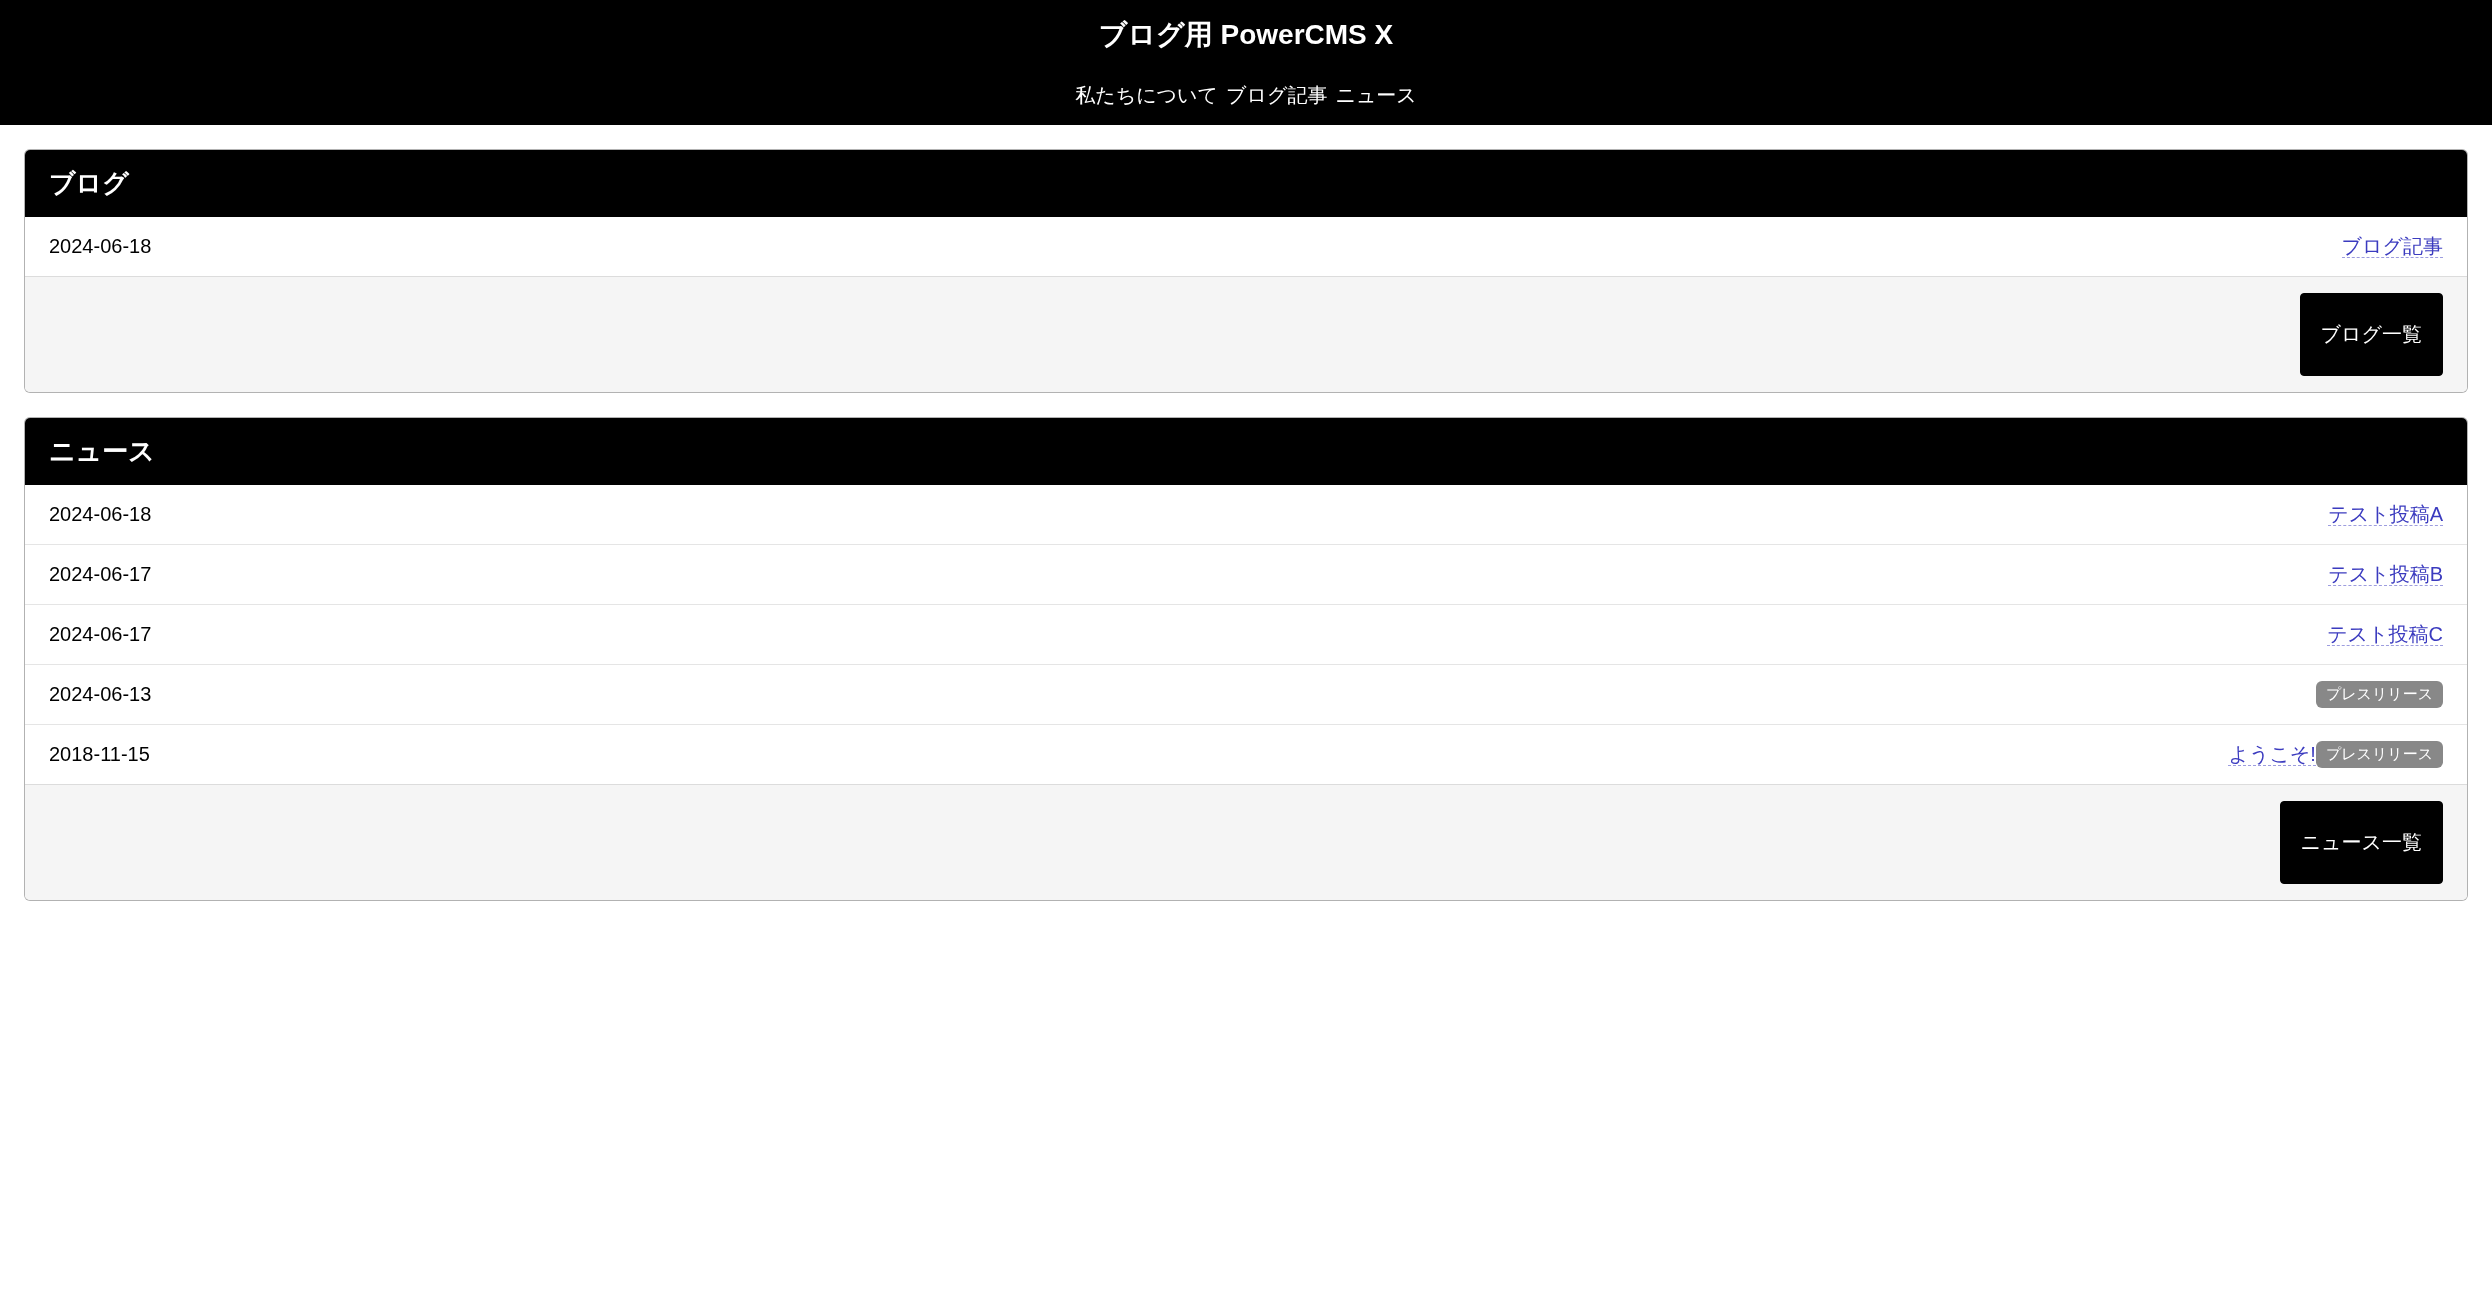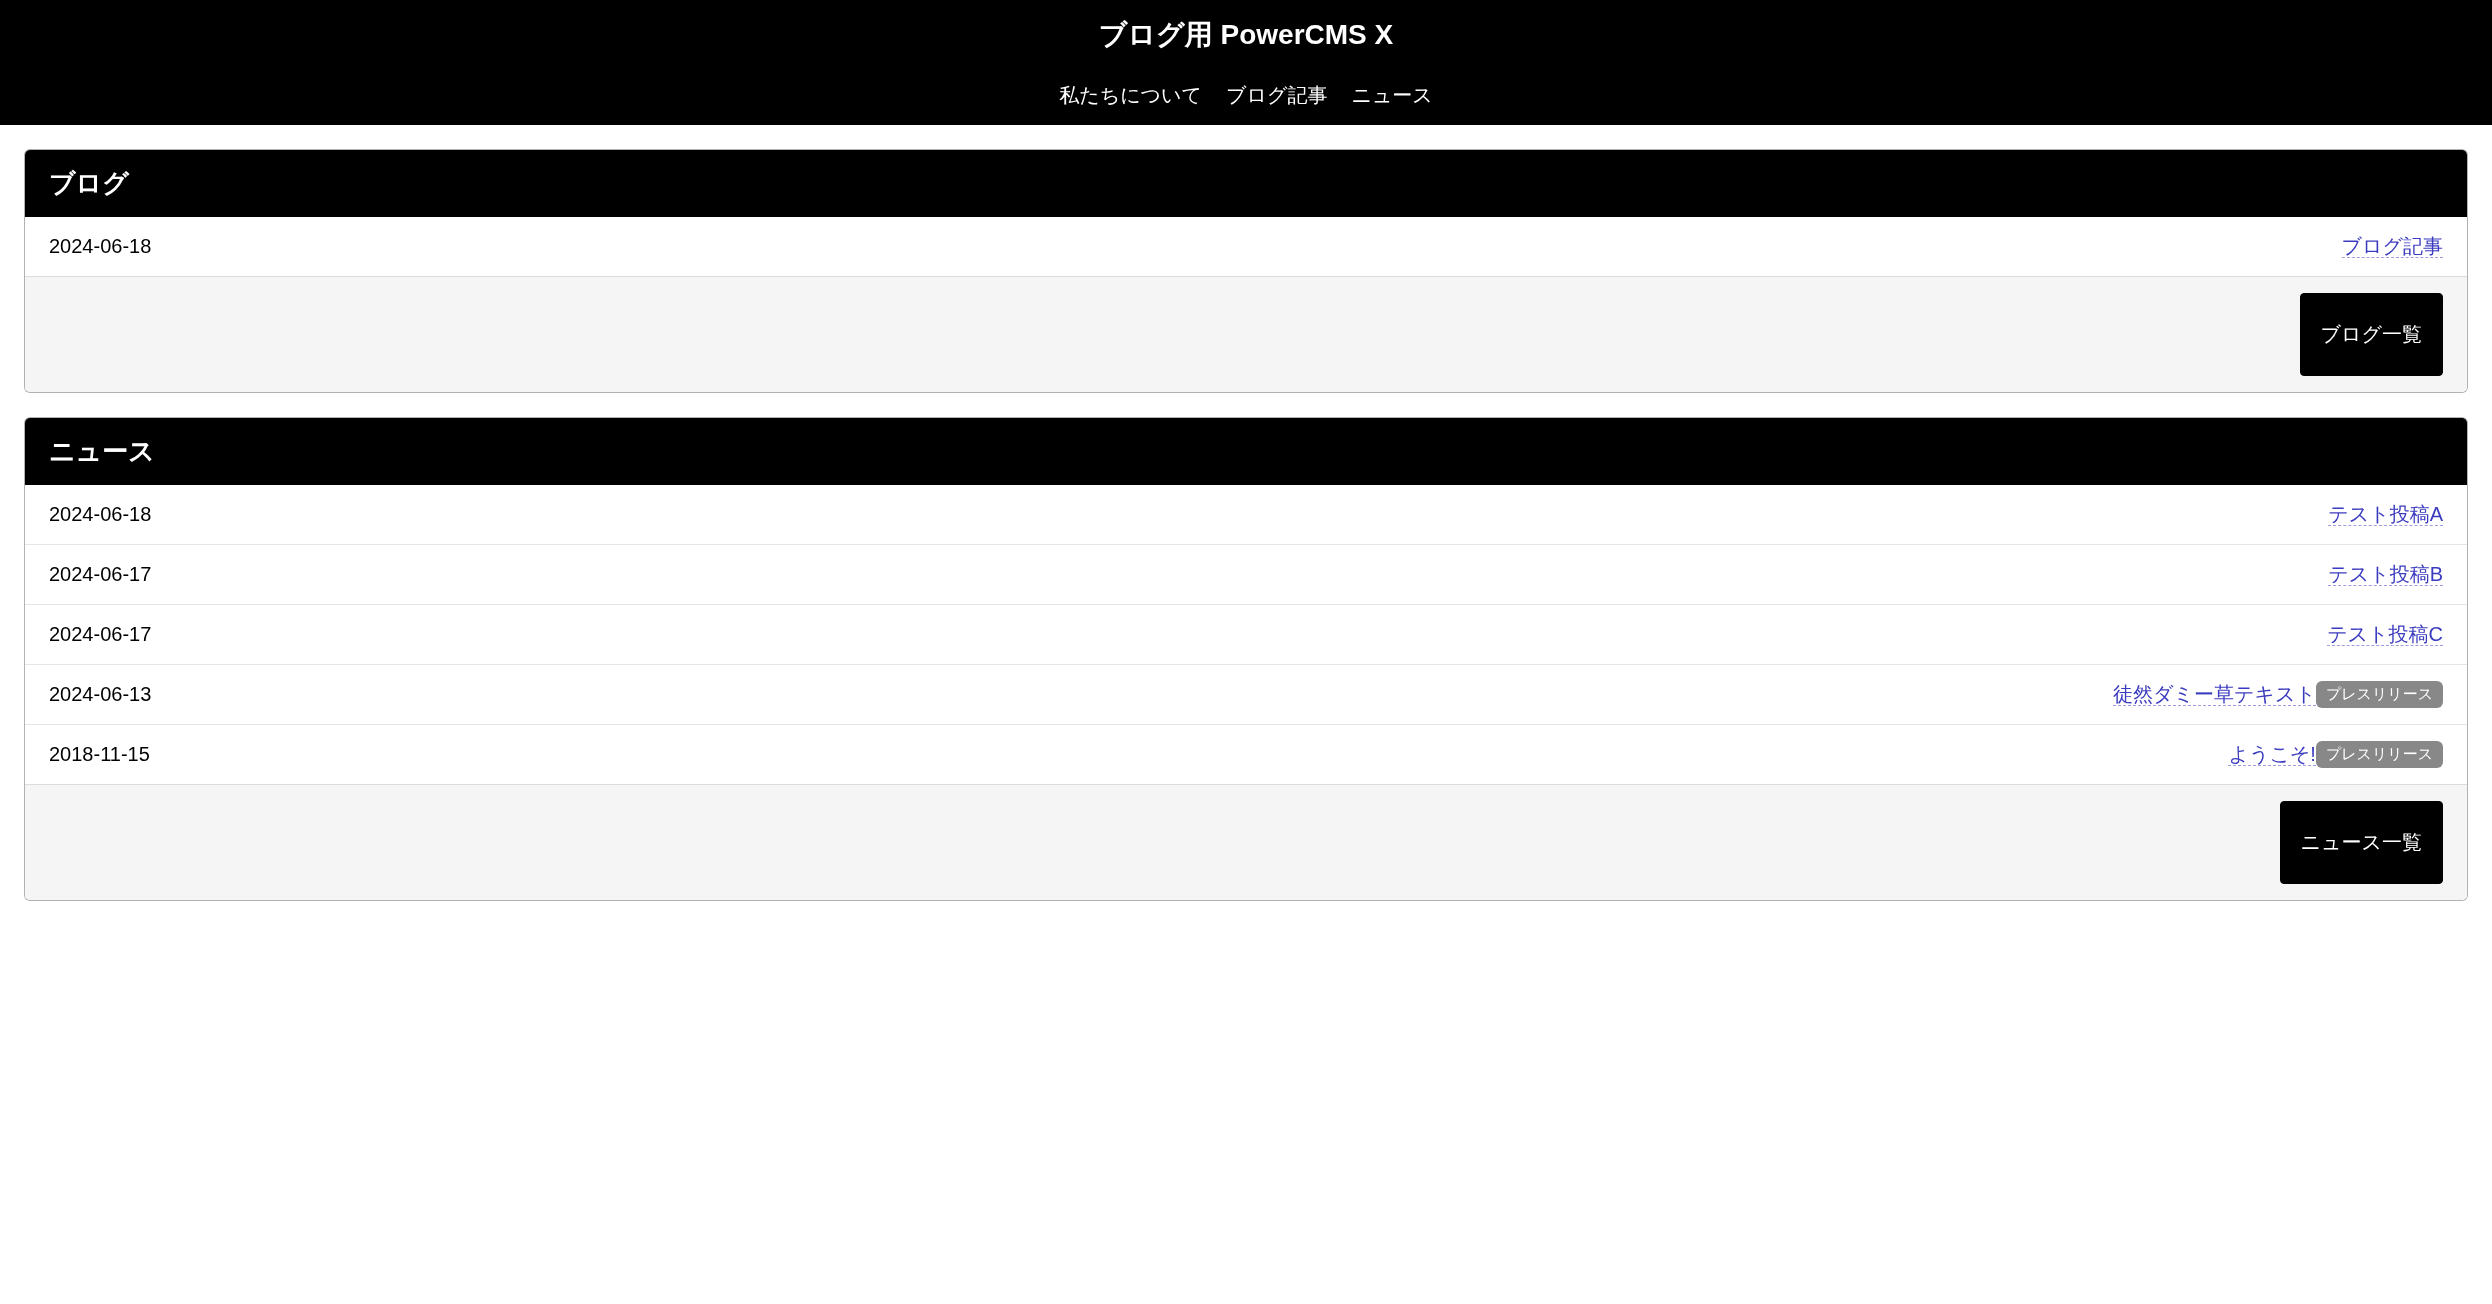--- a/index.html
+++ b/index.html
@@ -16,21 +16,21 @@
   padding: 16px 24px;
   gap: 28px;
   flex-direction: column;
 }
 .brand {
   font-size: 28px;
   font-weight: 700;
 }
 .nav-links {
   display: flex;
-  gap: 24px;
+  gap: 8px;
 }
 .nav-link {
   font-size: 20px;
   color: #fff;
   cursor: pointer;
 }
 .container {
   padding: 24px;
 }
 .panel {
@@ -149,23 +149,20 @@
 
       <div class="list-item">
         <div class="item-date">2024-06-17</div>
         <div class="item-title">
           <a>テスト投稿C</a>
         </div>
       </div>
 
       <div class="list-item">
         <div class="item-date">2024-06-13</div>
-        <div class="item-title">
-          <a>徒然ダミー草テキスト</a>
-        </div>
         <span class="item-badge">プレスリリース</span>
       </div>
 
       <div class="list-item">
         <div class="item-date">2018-11-15</div>
         <div class="item-title">
           <a>ようこそ!</a>
         </div>
         <span class="item-badge">プレスリリース</span>
       </div>

